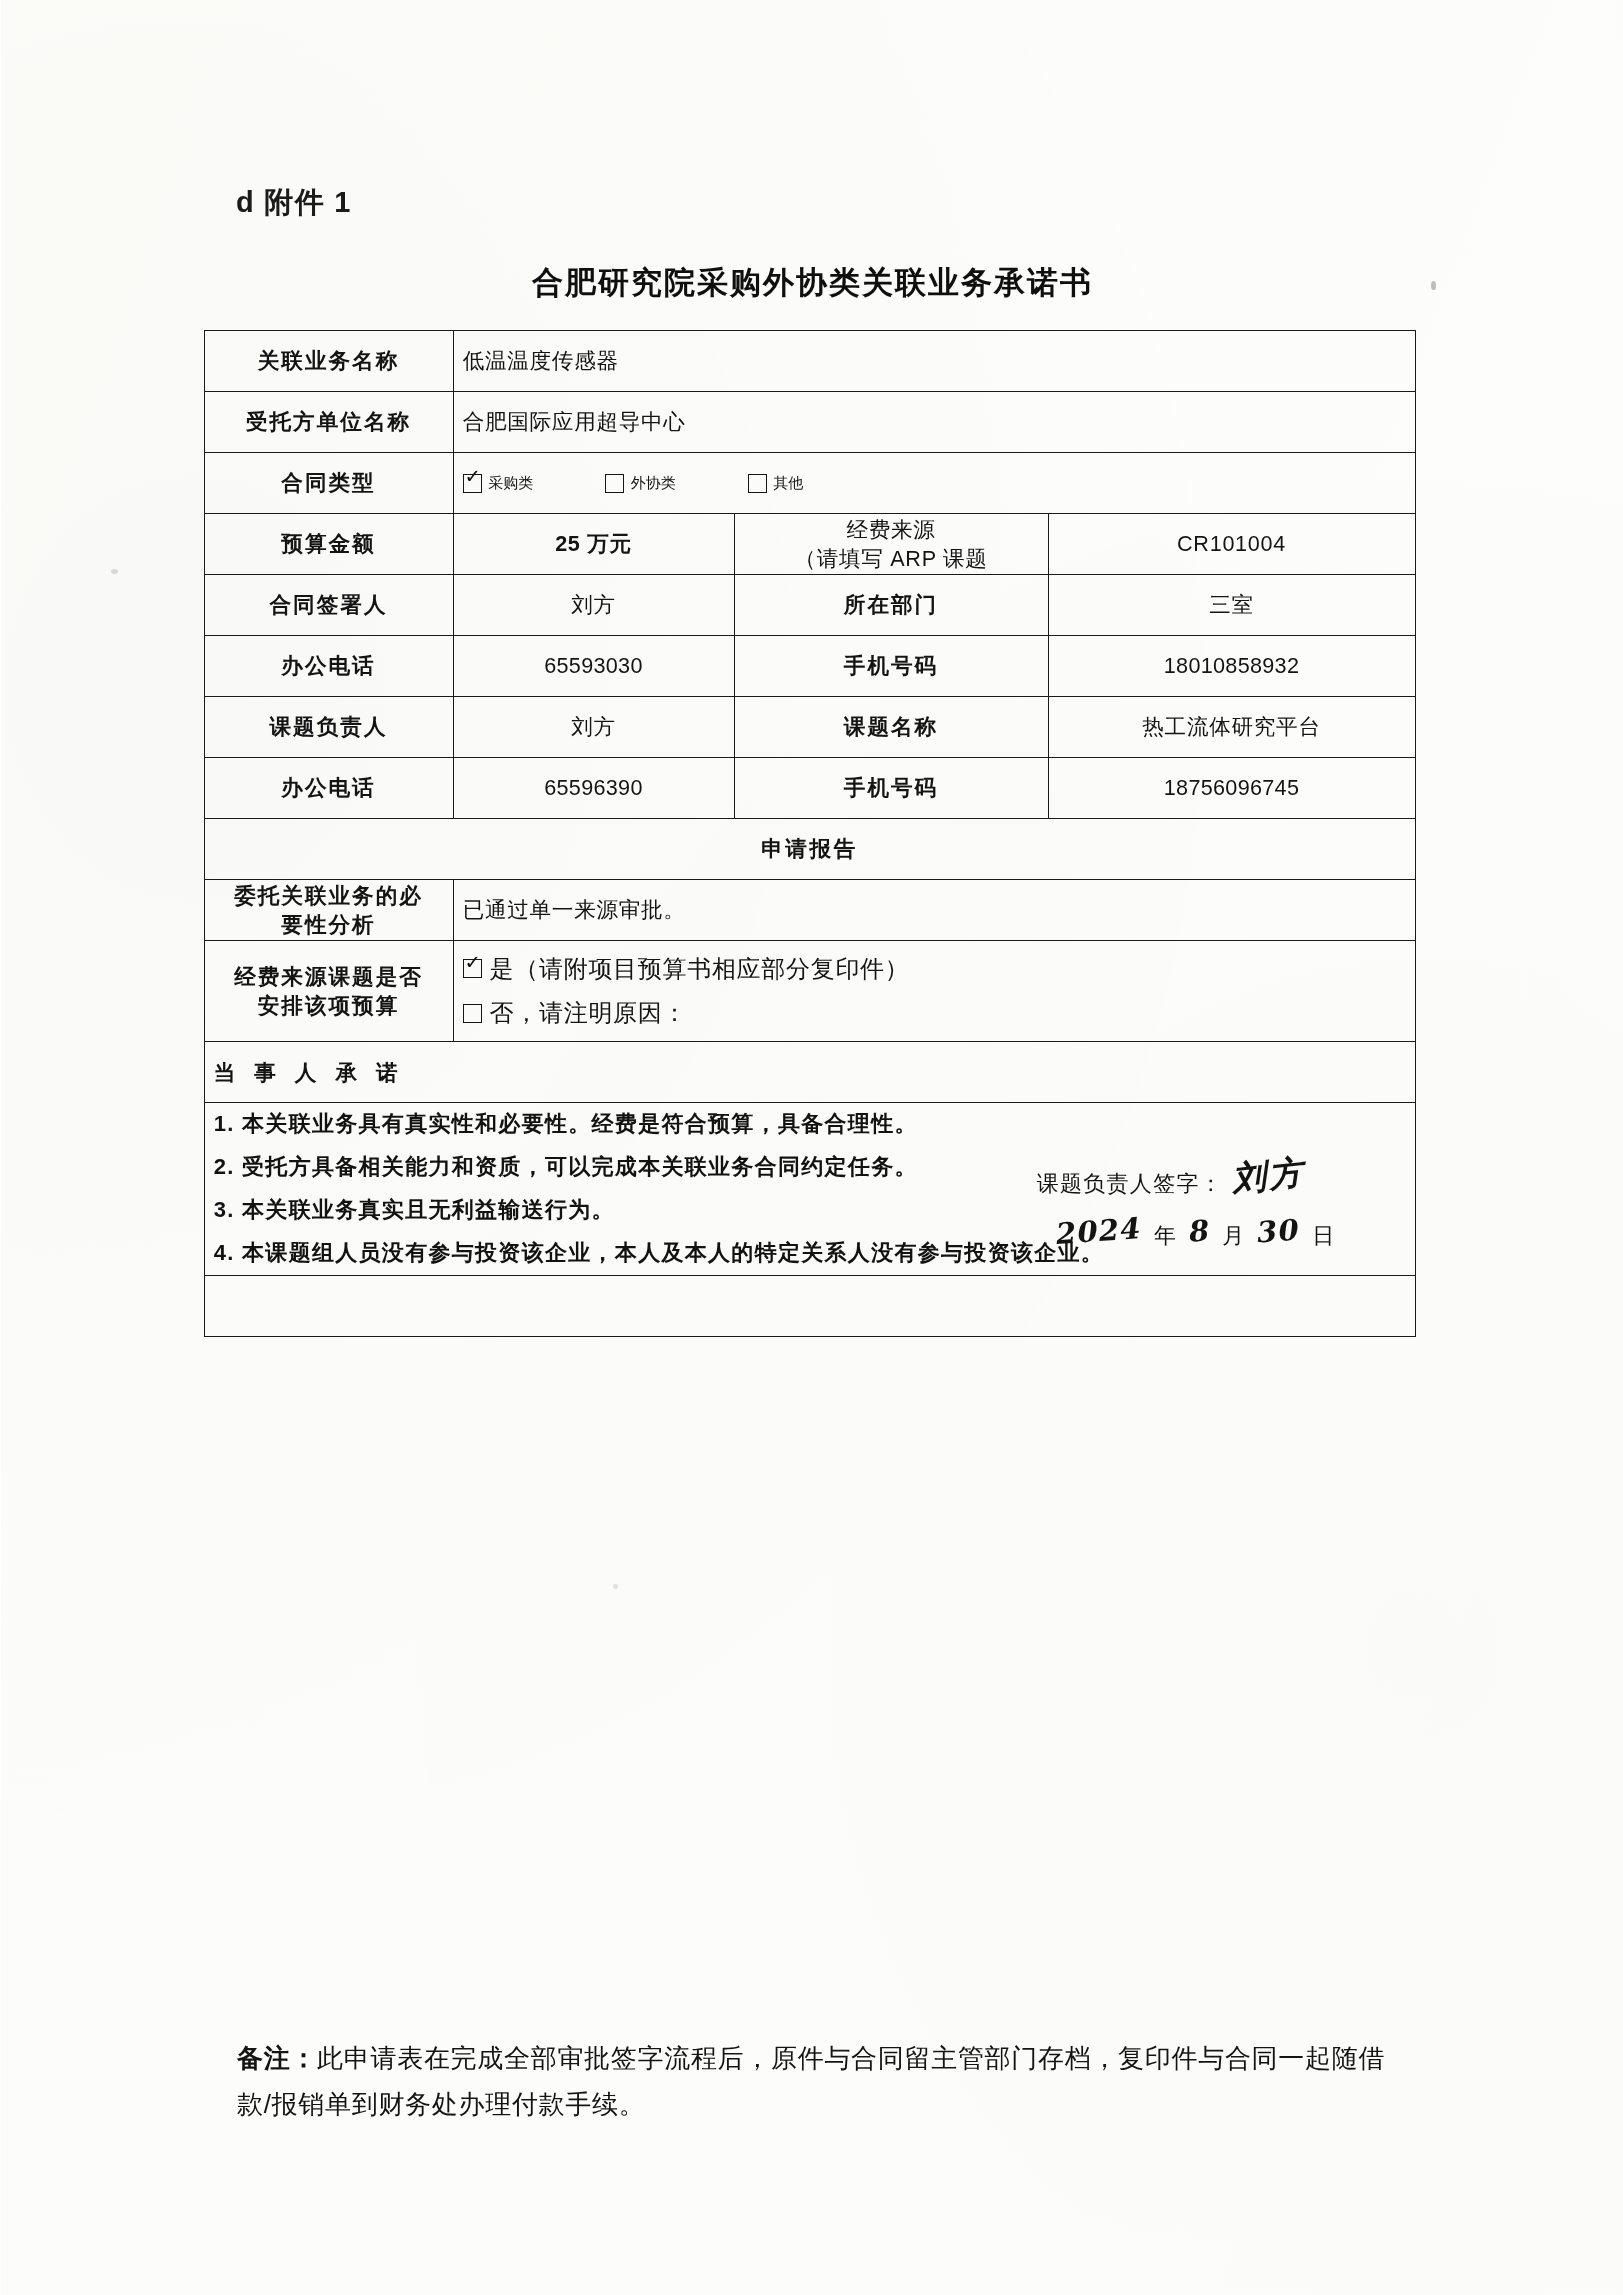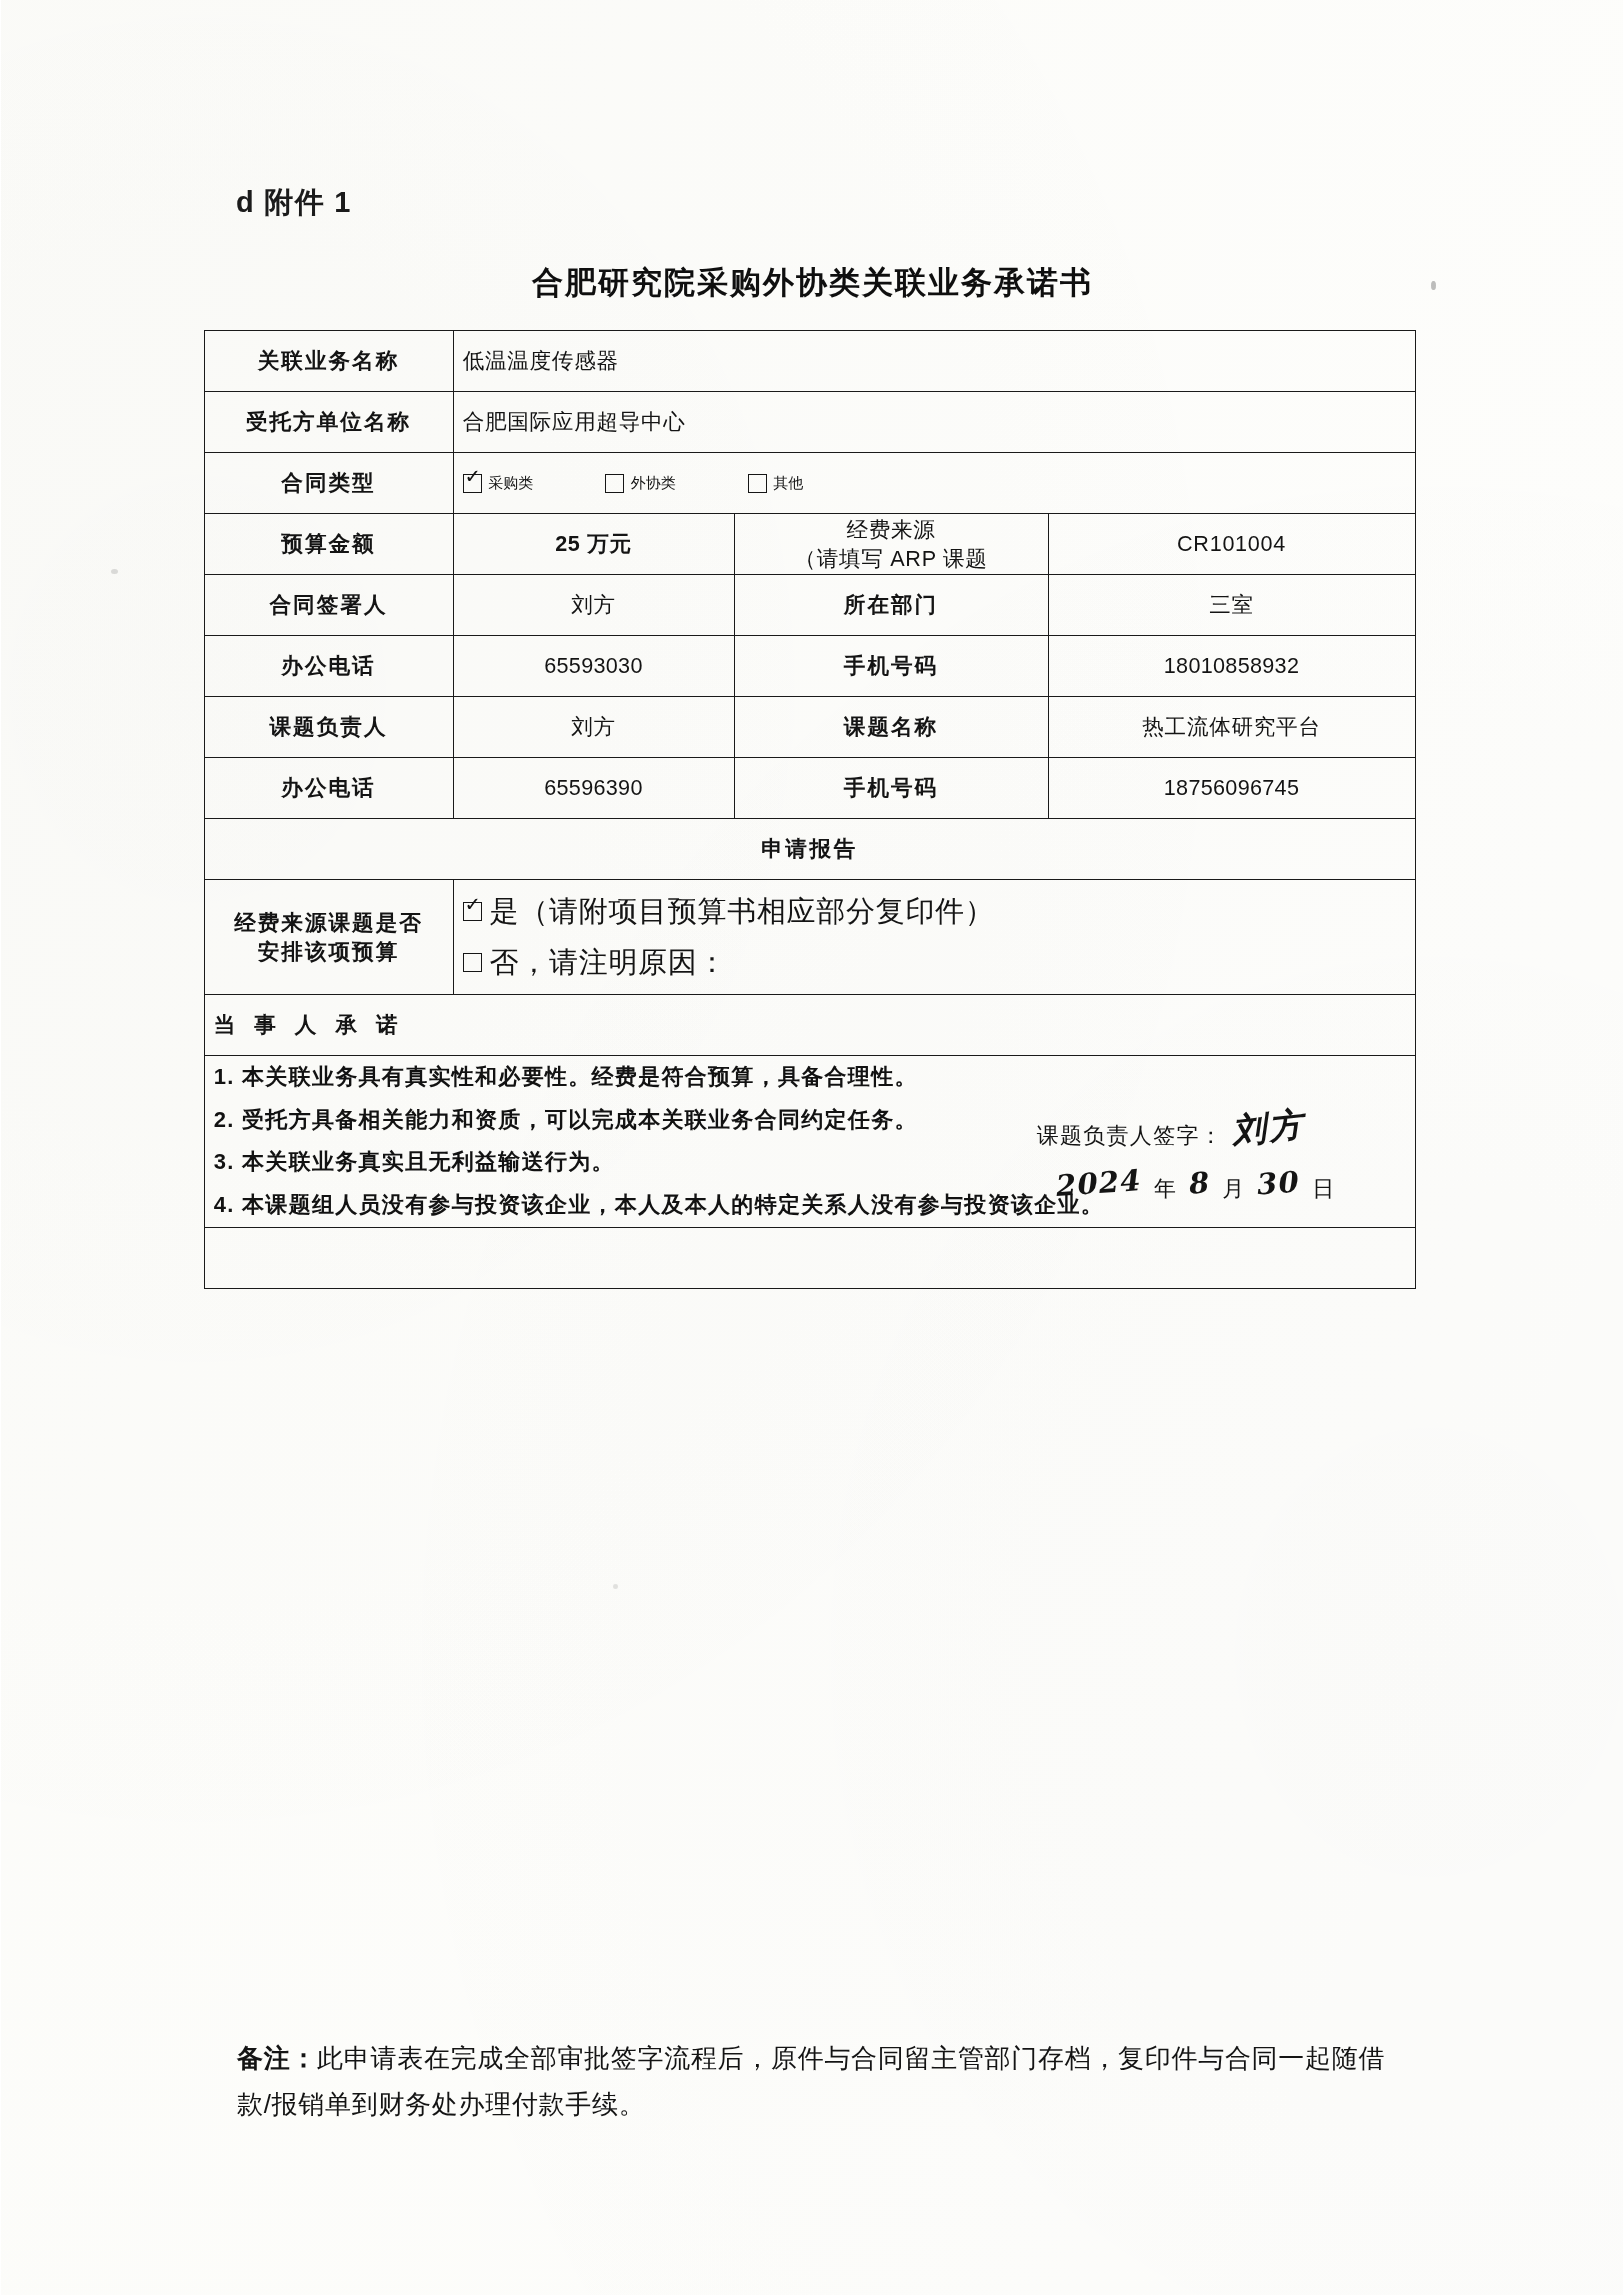--- a/index.html
+++ b/index.html
@@ -148,21 +148,21 @@
     height: 124px;
     vertical-align: middle;
     padding-left: 17px;
     text-align: left;
   }
   .budget-line {
     display: flex;
     align-items: center;
     gap: 7.9px;
     margin: 11.8px 0;
-    font-size: 29px;
+    font-size: 24px;
     letter-spacing: 0.7px;
   }
   .promise-cell {
     text-align: left;
     padding: 19.6px 26px 23.6px 26px;
     height: auto;
   }
   .promise-item {
     font-size: 22px;
     font-weight: 700;
@@ -321,20 +321,27 @@
         <td class="lbl">办公电话</td>
         <td class="val num">65596390</td>
         <td class="lbl">手机号码</td>
         <td class="val num">18756096745</td>
       </tr>
 
       <tr>
         <td class="section-title" colspan="4">申请报告</td>
       </tr>
 
+      <tr>
+        <td class="tall-label">
+          <div>委托关联业务的必</div>
+          <div>要性分析</div>
+        </td>
+        <td class="analysis-cell" colspan="3">已通过单一来源审批。</td>
+      </tr>
 
       <tr>
         <td class="tall-label">
           <div>经费来源课题是否</div>
           <div>安排该项预算</div>
         </td>
         <td class="budget-cell" colspan="3">
           <div class="budget-line">
             <span class="box checked"></span>
             <span>是（请附项目预算书相应部分复印件）</span>

